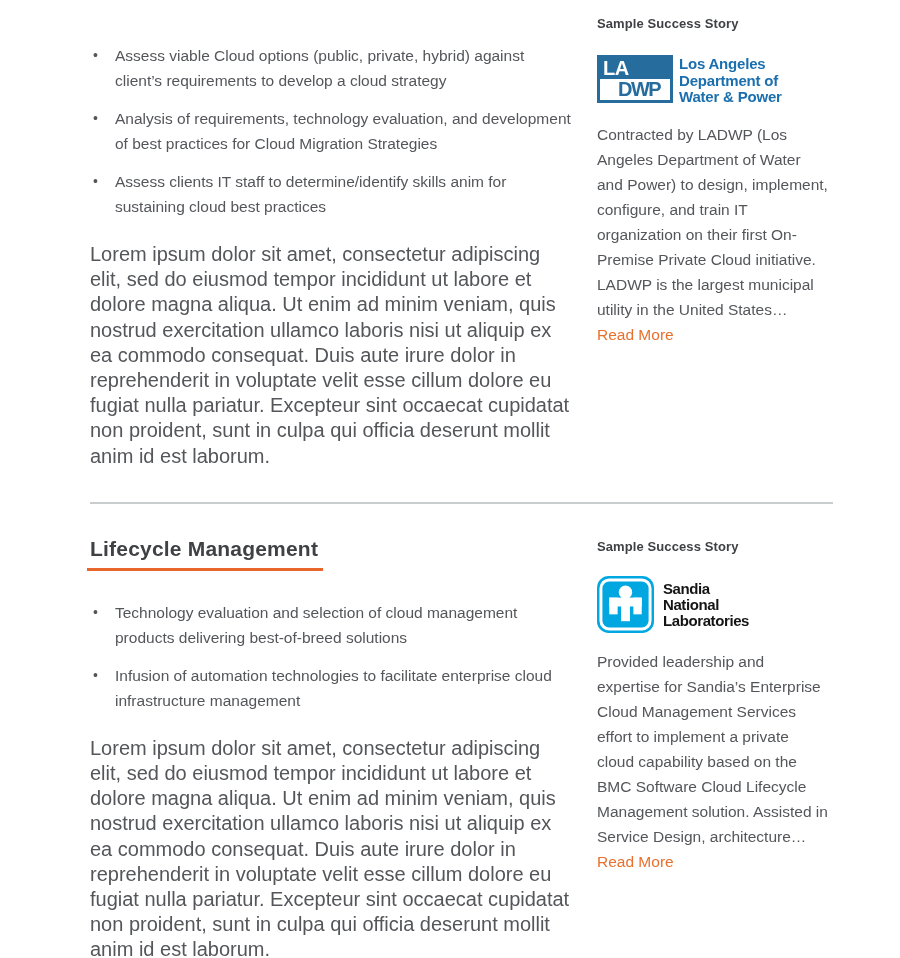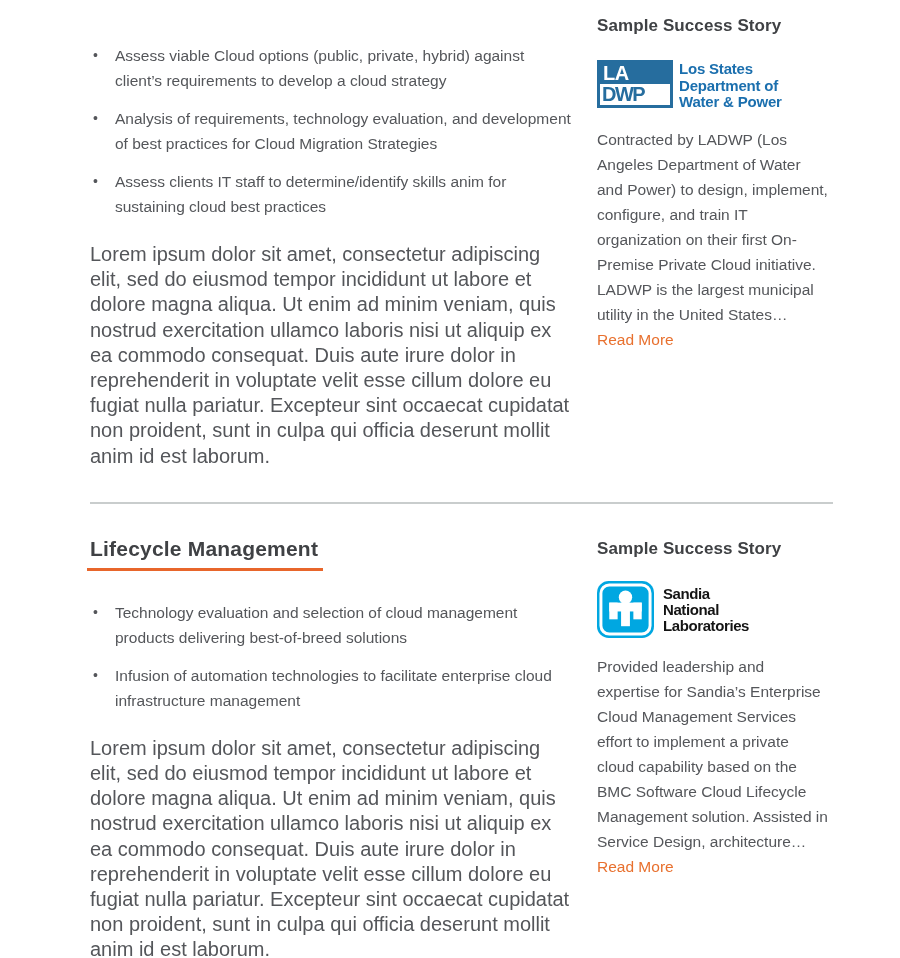--- a/index.html
+++ b/index.html
@@ -48,21 +48,21 @@
     font-size:20px;
     line-height:25.2px;
   }
 
   .divider { height:2px; background:#c9cdcd; margin-top:33px; }
   .section-2 { margin-top:33px; }
 
   
   .story { padding-top:2px; }
   .story-heading {
-    font-size:17px;
+    font-size:13px;
     font-weight:700;
     color:#3f4144;
     letter-spacing:.1px;
   }
   .story-text { margin-top:16px; font-size:15.5px; line-height:25px; }
   .read-more {
     display:inline-block;
     color:#e8702e;
     font-size:15.5px;
     line-height:25px;
@@ -79,21 +79,21 @@
     flex:0 0 auto;
   }
   .ladwp-la {
     background:#266d9e; color:#ffffff;
     font-weight:700; font-size:20px; line-height:21px;
     padding-left:3px; letter-spacing:-.5px;
   }
   .ladwp-dwp {
     color:#266d9e; background:#ffffff;
     font-weight:700; font-size:20px; line-height:21px;
-    padding-left:2px; letter-spacing:-1.5px;
+    padding-left:2px; letter-spacing:-1.5px;margin-left:16px;
   }
   .ladwp-name {
     margin-left:6px; padding-top:1px;
     color:#1b6fae; font-weight:700;
     font-size:15px; line-height:16.5px;
     letter-spacing:-.2px;
   }
 
   
   .sandia-logo { display:flex; align-items:flex-start; margin-top:22px; }
@@ -122,21 +122,21 @@
 
     <div class="story">
       <h3 class="story-heading">Sample Success Story</h3>
 
       <div class="ladwp-logo">
         <div class="ladwp-block">
           <div class="ladwp-la">LA</div>
           <div class="ladwp-dwp">DWP</div>
         </div>
         <div class="ladwp-name">
-          <div>Los States</div>
+          <div>Los Angeles</div>
           <div>Department of</div>
           <div>Water &amp; Power</div>
         </div>
       </div>
 
       <p class="story-text">Contracted by LADWP (Los Angeles Department of Water and Power) to design, implement, configure, and train IT organization on their first On-Premise Private Cloud initiative. LADWP is the largest municipal utility in the United States…</p>
       <a class="read-more" href="#">Read More</a>
     </div>
   </div>
 

